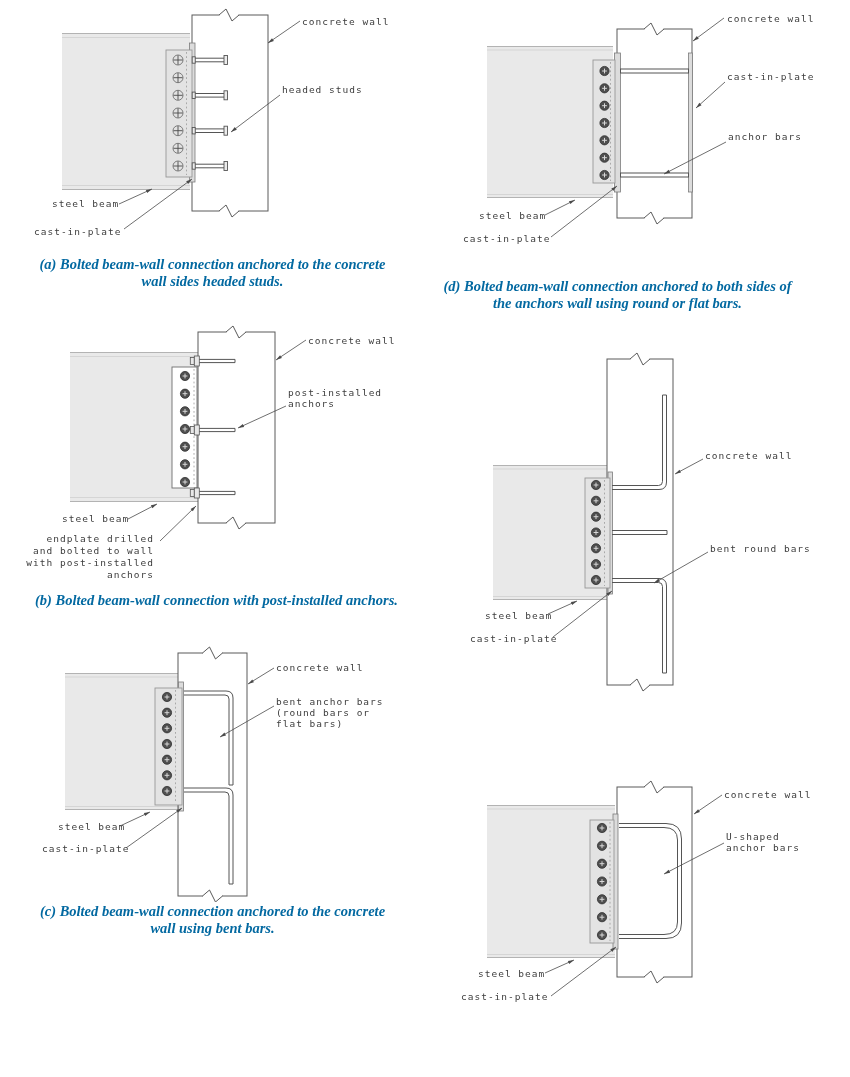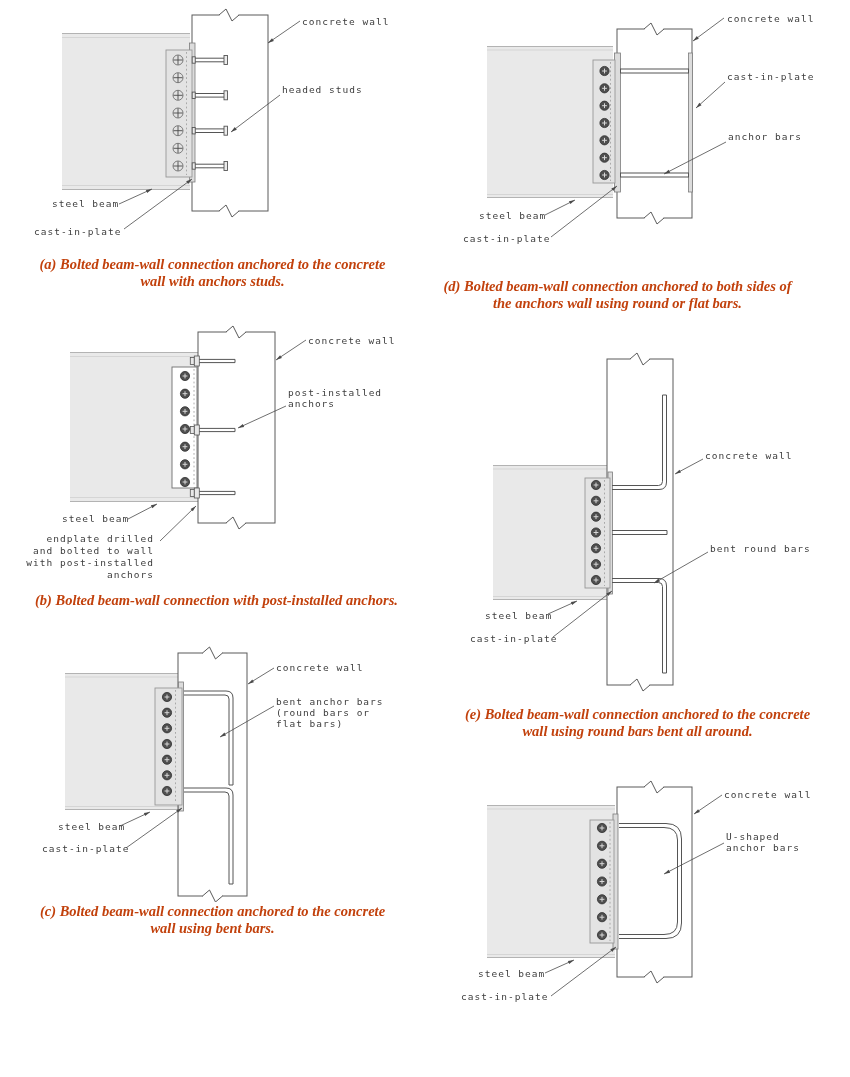--- a/index.html
+++ b/index.html
@@ -21,21 +21,21 @@
   .stud{fill:#ececec;stroke:#555555;stroke-width:0.9;}
   .ahead{fill:#e8e8e8;stroke:#555555;stroke-width:0.8;}
   .leader{stroke:#4a4a4a;stroke-width:0.8;fill:none;}
   .arr{fill:#4a4a4a;stroke:none;}
   .boltl-c{fill:#e2e2e2;stroke:#6f6f6f;stroke-width:0.9;}
   .boltl-x{stroke:#4a4a4a;stroke-width:0.9;}
   .boltd-c{fill:#4f4f4f;stroke:#303030;stroke-width:0.8;}
   .boltd-x{stroke:#d9d9d9;stroke-width:1;}
   .caption{position:absolute;width:425px;text-align:center;
            font-family:"Liberation Serif",serif;font-style:italic;font-weight:600;
-           font-size:14.5px;line-height:17px;color:#c2410c;}
+           font-size:14.5px;line-height:17px;color:#0369a1;}
 </style>
 </head>
 <body>
 
 <div id="stage">
 
   <svg width="0" height="0">
     <defs>
       <g id="boltL">
         <circle class="boltl-c" r="5"></circle>
@@ -113,21 +113,21 @@
     <polygon class="arr" points="152,189 147.2,193.0 145.9,190.0"></polygon>
     <line class="leader" x1="124" y1="229" x2="192" y2="179"></line>
     <polygon class="arr" points="192,179 188.1,183.9 186.2,181.3"></polygon>
     <text class="cad" x="302" y="25">concrete wall</text>
     <text class="cad" x="282" y="93">headed studs</text>
     <text class="cad" x="52" y="207">steel beam</text>
     <text class="cad" x="34" y="235">cast-in-plate</text>
   </svg>
   <div class="caption" style="left:0;top:256px">
     <div>(a) Bolted beam-wall connection anchored to the concrete</div>
-    <div>wall with anchors studs.</div>
+    <div>wall sides headed studs.</div>
   </div>
 
   <svg style="left:0;top:320px" width="425" height="265" viewBox="0 320 425 265">
     <g>
       <rect class="beam" x="70" y="352" width="128" height="150"></rect>
       <line class="bline1" x1="70" y1="352.5" x2="198" y2="352.5"></line>
       <line class="bline2" x1="70" y1="356.5" x2="198" y2="356.5"></line>
       <line class="bline2" x1="70" y1="497.5" x2="198" y2="497.5"></line>
       <line class="bline1" x1="70" y1="501.5" x2="198" y2="501.5"></line>
     </g>
@@ -344,24 +344,20 @@
     <polygon class="arr" points="654,583 658.4,578.6 660.0,581.4"></polygon>
     <line class="leader" x1="548" y1="614" x2="577" y2="601"></line>
     <polygon class="arr" points="577,601 572.2,604.9 570.9,602.0"></polygon>
     <line class="leader" x1="553" y1="637" x2="612" y2="591"></line>
     <polygon class="arr" points="612,591 608.3,596.0 606.3,593.4"></polygon>
     <text class="cad" x="705" y="459">concrete wall</text>
     <text class="cad" x="710" y="552">bent round bars</text>
     <text class="cad" x="485" y="619">steel beam</text>
     <text class="cad" x="470" y="642">cast-in-plate</text>
   </svg>
-  <div class="caption" style="left:425px;top:706px">
-    <div>(e)  Bolted beam-wall connection anchored to the concrete</div>
-    <div>wall using round bars bent all around.</div>
-  </div>
 
   <svg style="left:425px;top:778px" width="425" height="232" viewBox="425 778 425 232">
     <g>
       <rect class="beam" x="487" y="805" width="128" height="153"></rect>
       <line class="bline1" x1="487" y1="805.5" x2="615" y2="805.5"></line>
       <line class="bline2" x1="487" y1="809" x2="615" y2="809"></line>
       <line class="bline2" x1="487" y1="954.5" x2="615" y2="954.5"></line>
       <line class="bline1" x1="487" y1="957.5" x2="615" y2="957.5"></line>
     </g>
     <g>

